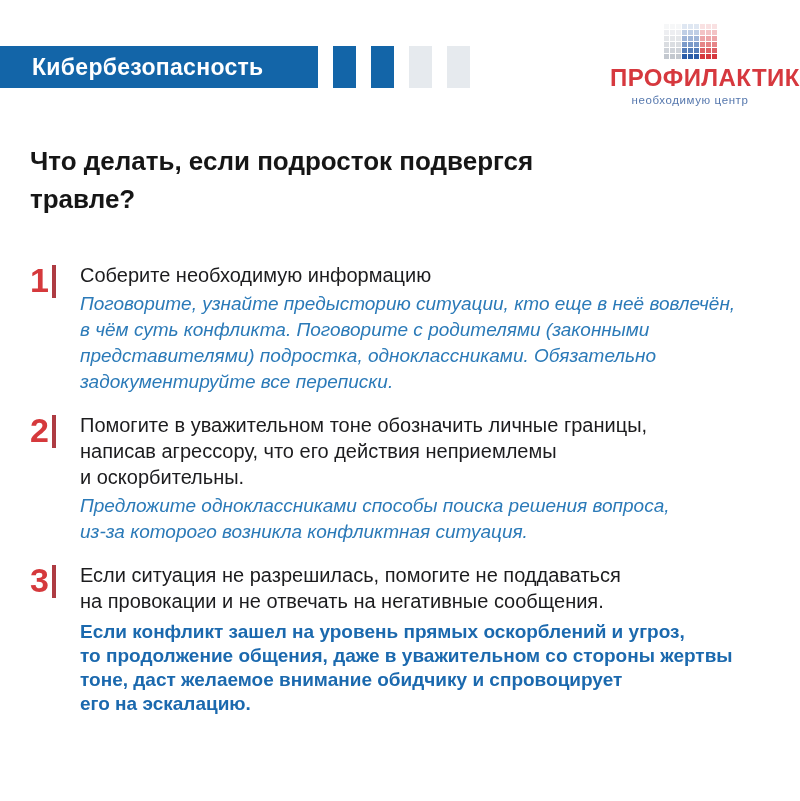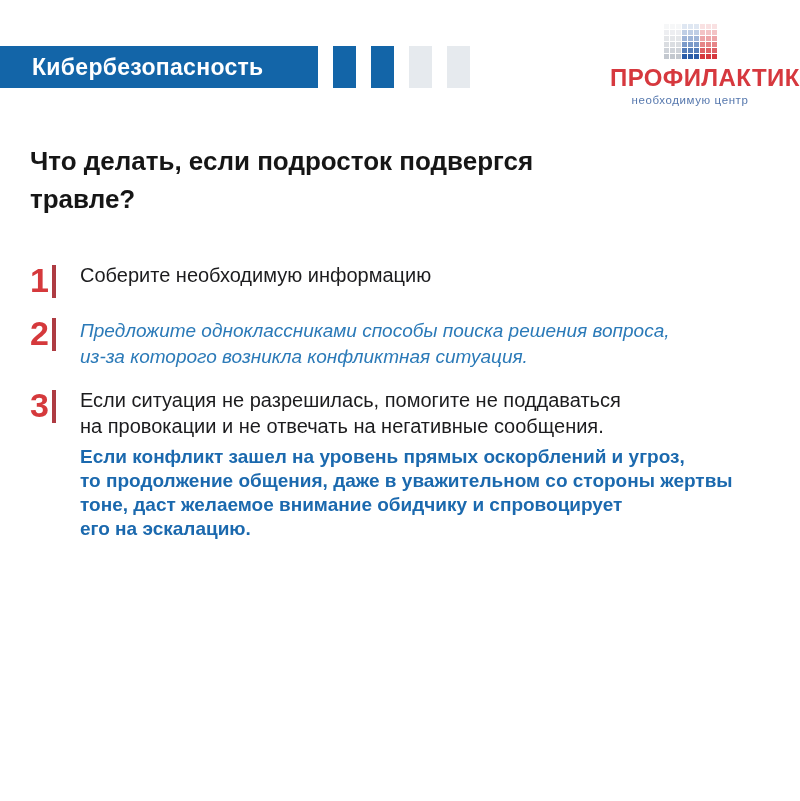--- a/index.html
+++ b/index.html
@@ -172,26 +172,33 @@
 
 <h1 class="page-title">Что делать, если подросток подвергся
 травле?</h1>
 
 <div class="steps">
 
   <div class="step">
     <div class="step-num"><span class="num">1</span><span class="numbar"></span></div>
     <div class="step-body">
       <div class="step-heading">Соберите необходимую информацию</div>
+      <div class="step-detail italic-blue">Поговорите, узнайте предысторию ситуации, кто еще в неё вовлечён,
+в чём суть конфликта. Поговорите с родителями (законными
+представителями) подростка, одноклассниками. Обязательно
+задокументируйте все переписки.</div>
     </div>
   </div>
 
   <div class="step">
     <div class="step-num"><span class="num">2</span><span class="numbar"></span></div>
     <div class="step-body">
+      <div class="step-heading">Помогите в уважительном тоне обозначить личные границы,
+написав агрессору, что его действия неприемлемы
+и оскорбительны.</div>
       <div class="step-detail italic-blue">Предложите одноклассниками способы поиска решения вопроса,
 из-за которого возникла конфликтная ситуация.</div>
     </div>
   </div>
 
   <div class="step">
     <div class="step-num"><span class="num">3</span><span class="numbar"></span></div>
     <div class="step-body">
       <div class="step-heading">Если ситуация не разрешилась, помогите не поддаваться
 на провокации и не отвечать на негативные сообщения.</div>

